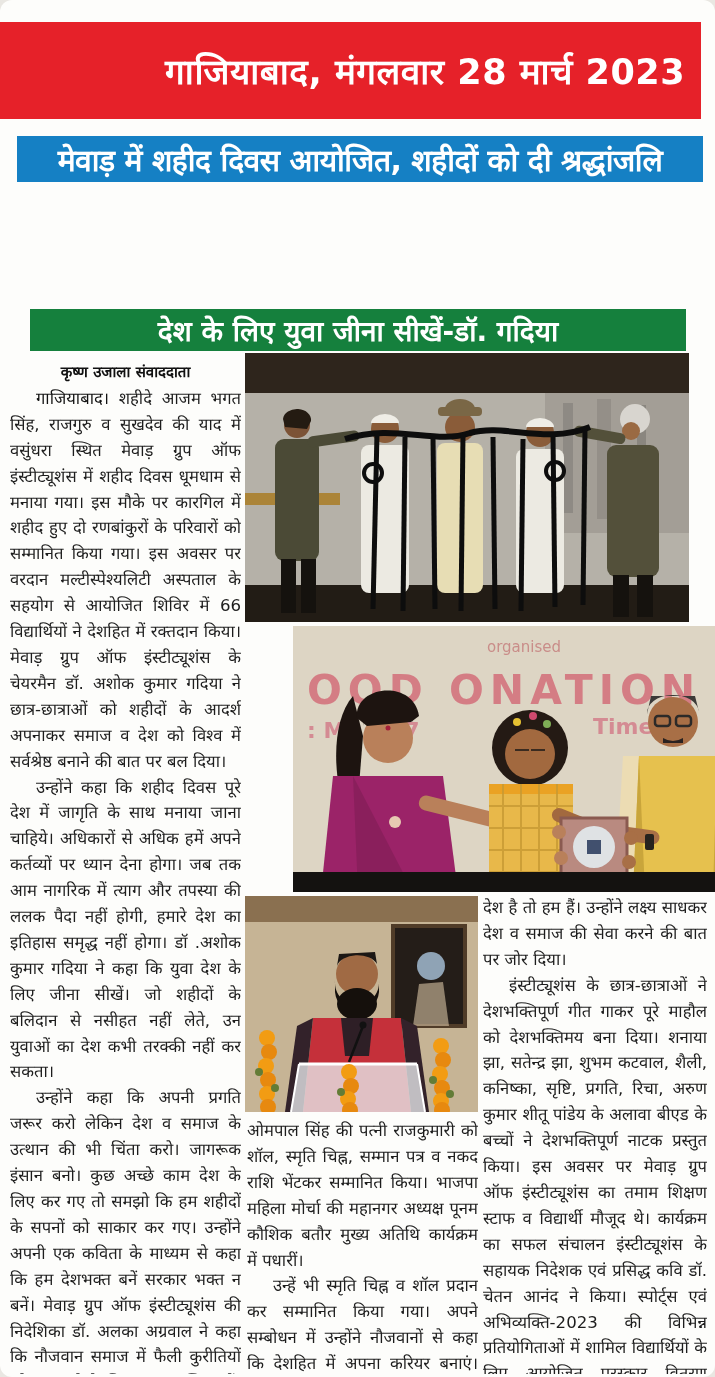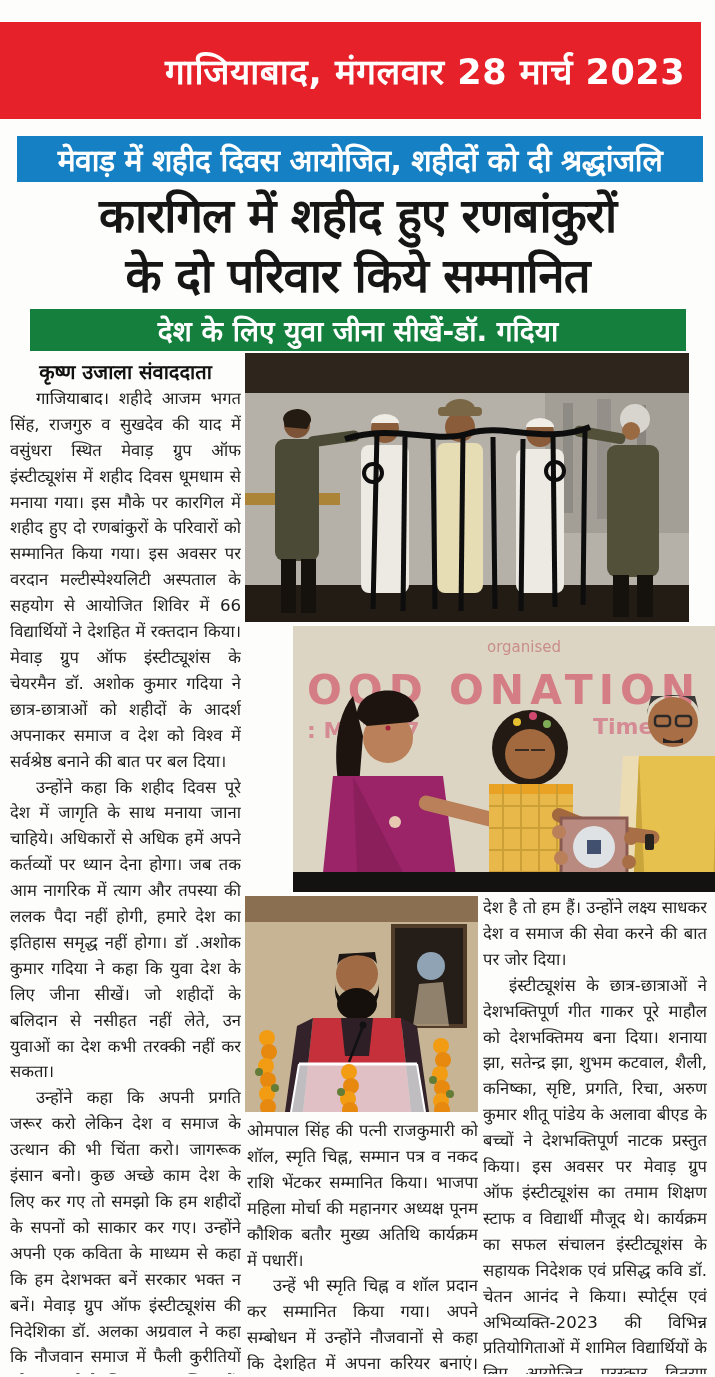--- a/index.html
+++ b/index.html
@@ -1,20 +1,21 @@
 <!DOCTYPE html>
 <html><head>
 <meta charset="utf-8">
 <style>
   html,body{margin:0;padding:0;background:#e9e7e2;}
   .page{
     position:relative;width:715px;height:1377px;margin:0 auto;
     background:#fdfdfb;overflow:hidden;
     font-family:"DejaVu Sans","Liberation Sans",sans-serif;
     color:#222;
+    border-radius:12px;
   }
   
   .top-banner{
     position:absolute;left:0;top:22px;width:701px;height:97px;
     background:#e62129;display:flex;align-items:center;justify-content:flex-end;
     padding-right:16px;box-sizing:border-box;
   }
   .top-banner .date{
     color:#fff;font-size:35px;font-weight:700;letter-spacing:0.5px;white-space:nowrap;
   }
@@ -37,21 +38,21 @@
   
   .col{
     position:absolute;overflow:hidden;text-align:justify;
     font-size:16.6px;line-height:25.9px;color:#1d1d1d;
   }
   .col p{margin:0;}
   .col .indent{text-indent:26px;}
   .col-left{left:10px;top:360px;width:231px;height:1014px;}
   .col-mid{left:247px;top:1118px;width:231px;height:256px;}
   .col-right{left:483px;top:895px;width:224px;height:479px;}
-  .byline{font-weight:700;font-size:20px;text-align:center;text-indent:0;margin-bottom:1px;color:#111;}
+  .byline{font-weight:700;font-size:15px;text-align:center;text-indent:0;margin-bottom:1px;color:#111;}
   .dateline{font-weight:400;color:#111;}
   
   .photo{position:absolute;overflow:hidden;background:#b5b1a8;}
   .photo svg{display:block;}
   .photo1{left:245px;top:353px;width:444px;height:269px;}
   .photo2{left:245px;top:626px;width:462px;height:266px;margin-left:48px;}
   .photo3{left:245px;top:896px;width:233px;height:216px;}
 </style>
 </head>
 <body>
@@ -59,24 +60,20 @@
 <div class="page">
 
   <div class="top-banner">
     <span class="date">गाजियाबाद, मंगलवार  28 मार्च 2023</span>
   </div>
 
   <div class="kicker-banner">
     <span class="kicker-text">मेवाड़ में शहीद दिवस आयोजित, शहीदों को दी श्रद्धांजलि</span>
   </div>
 
-  <div class="headline">
-    <div>कारगिल में शहीद हुए रणबांकुरों</div>
-    <div>के दो परिवार किये सम्मानित</div>
-  </div>
 
   <div class="subhead-banner">
     <span class="subhead-text">देश के लिए युवा जीना सीखें-डॉ. गदिया</span>
   </div>
 
   <div class="photo photo1">
     <svg width="444" height="269" viewBox="0 0 444 269">
       <rect x="0" y="0" width="444" height="269" fill="#b5b1a8"></rect>
       <rect x="0" y="0" width="444" height="40" fill="#2e251c"></rect>
       <rect x="300" y="40" width="144" height="140" fill="#a39e96"></rect>

